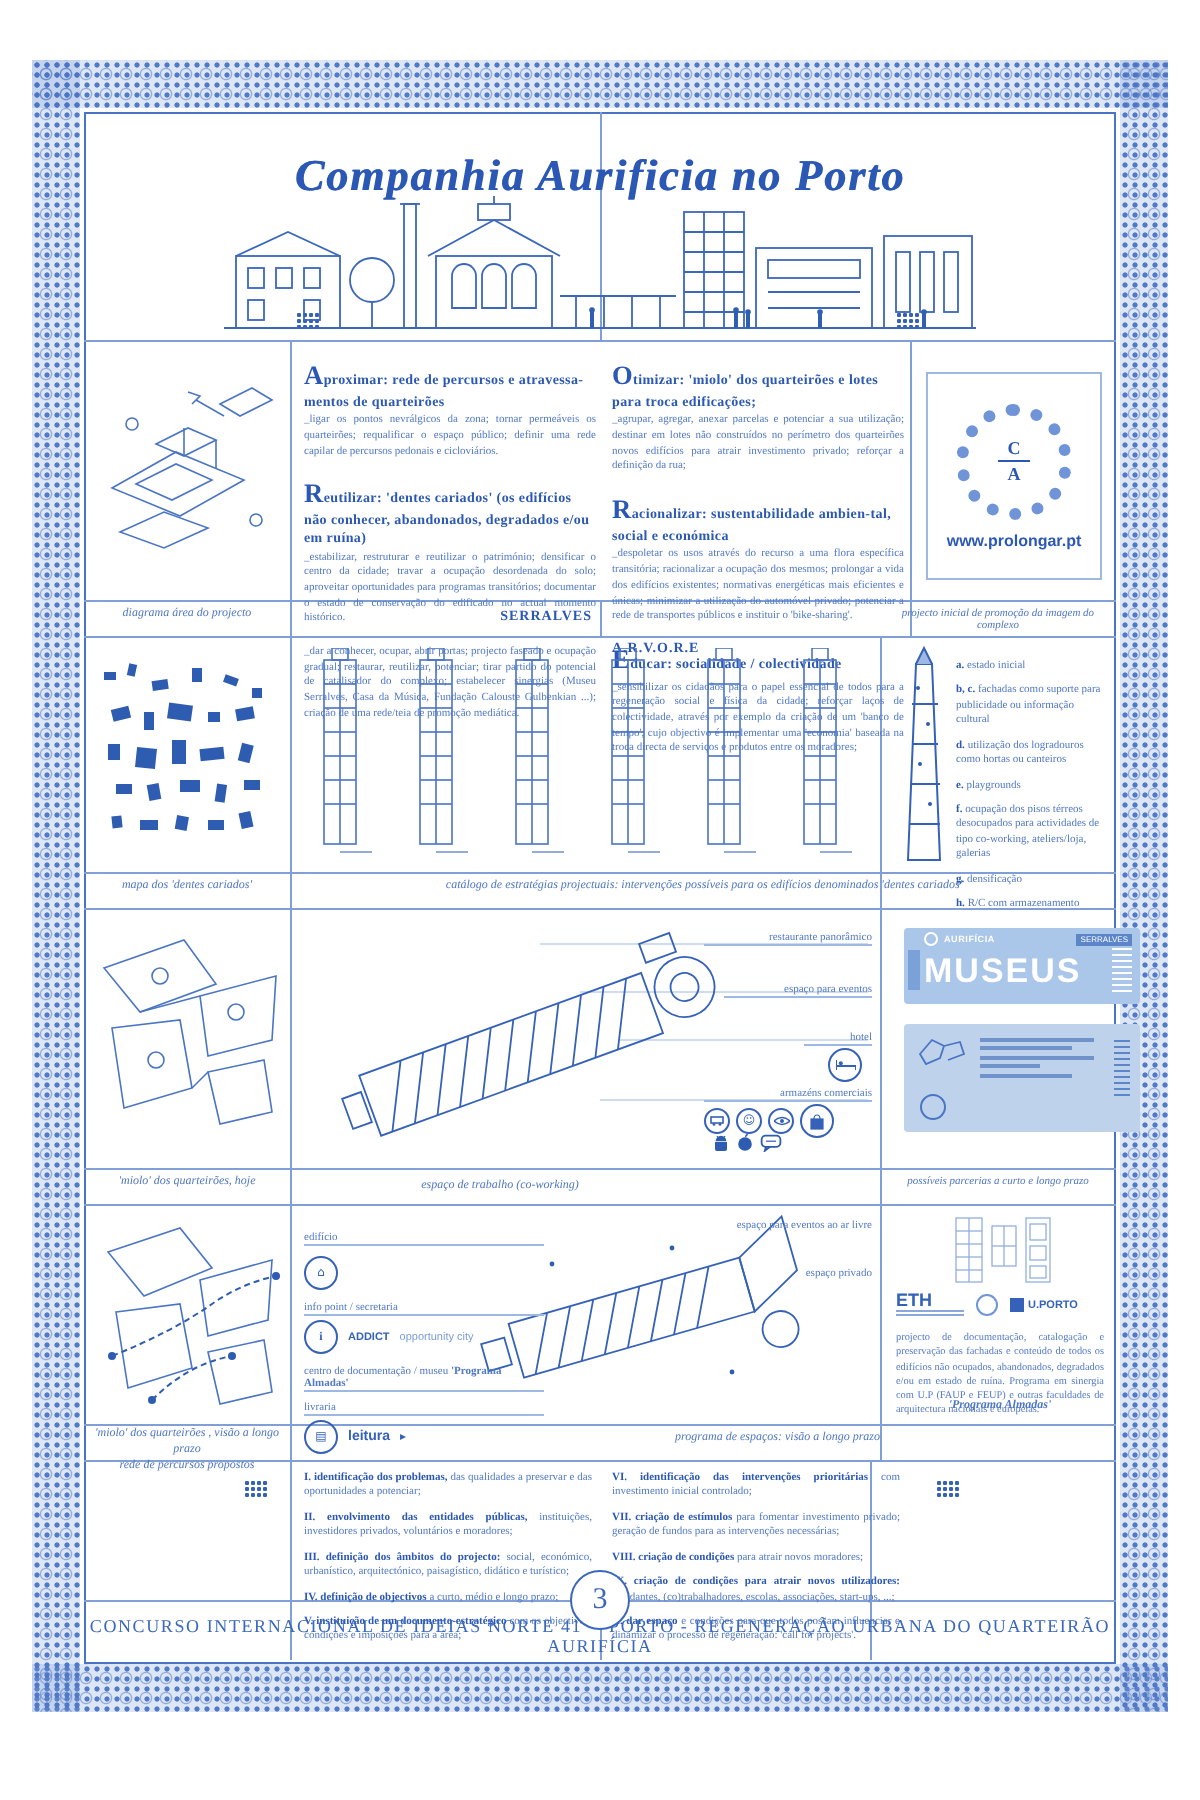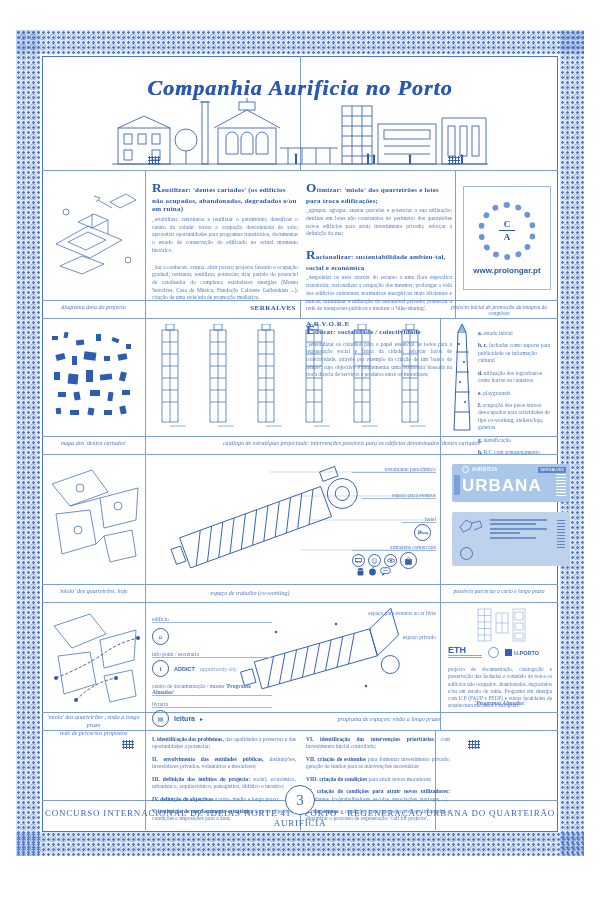--- a/index.html
+++ b/index.html
@@ -192,21 +192,25 @@
       <path d="M62,20 L78,12 L88,18 L72,26 Z"></path>
       <line x1="50" y1="18" x2="64" y2="26"></line>
       <path d="M46,14 l6,2 l-4,4"></path>
       <circle cx="18" cy="30" r="3"></circle>
         <circle cx="80" cy="78" r="3"></circle>
     </g>
   </svg>
 
   <div class="textcol" style="left:152px;top:180px">
     <div class="msec">
-        <h3>Reutilizar: 'dentes cariados' (os edifícios não ocupados, abandonados, degradados e/ou em ruína)</h3>
+        <h3>Aproximar: rede de percursos e atravessa-mentos de quarteirões</h3>
+      <p>_ligar os pontos nevrálgicos da zona; tornar permeáveis os quarteirões; requalificar o espaço público; definir uma rede capilar de percursos pedonais e cicloviários.</p>
+      </div>
+    <div class="msec">
+        <h3>Reutilizar: 'dentes cariados' (os edifícios não conhecer, abandonados, degradados e/ou em ruína)</h3>
       <p>_estabilizar, restruturar e reutilizar o património; densificar o centro da cidade; travar a ocupação desordenada do solo; aproveitar oportunidades para programas transitórios; documentar o estado de conservação do edificado no actual momento histórico.</p>
       </div>
     <div class="msec">
       <p>_dar a conhecer, ocupar, abrir portas; projecto faseado e ocupação gradual; restaurar, reutilizar, potenciar; tirar partido do potencial de catalisador do complexo; estabelecer sinergias (Museu Serralves, Casa da Música, Fundação Calouste Gulbenkian ...); criação de uma rede/teia de promoção mediática.</p>
       </div>
   </div>
   <div class="textcol" style="left:306px;top:180px">
     <div class="msec">
         <h3>Otimizar: 'miolo' dos quarteirões e lotes para troca edificações;</h3>
       <p>_agrupar, agregar, anexar parcelas e potenciar a sua utilização; destinar em lotes não construídos no perímetro dos quarteirões novos edifícios para atrair investimento privado; reforçar a definição da rua;</p>
@@ -418,21 +422,21 @@
   </div>
 
   <div class="ticket1">
     <div class="t1top">
       <span class="t1dot"></span>
       <span class="t1brand">AURIFÍCIA</span>
       <span class="t1tag">SERRALVES</span>
     </div>
     <div class="t1main">
       <span class="t1side"></span>
-      <span class="t1title">URBANA</span>
+      <span class="t1title">MUSEUS</span>
       <span class="t1bar"></span>
     </div>
   </div>
   <div class="ticket2">
     <svg width="26" height="18" viewBox="0 0 26 18" style="position:absolute;left:6px;top:5px">
       <path d="M2,10 L8,3 L14,6 L12,12 L5,15 Z M14,6 L22,4 L24,10 L16,13" fill="none" stroke="#4a74c4" stroke-width="0.9"></path>
     </svg>
     <div style="margin-left:34px;margin-top:2px">
       <div class="t2line w75"></div>
       <div class="t2line w60"></div>

